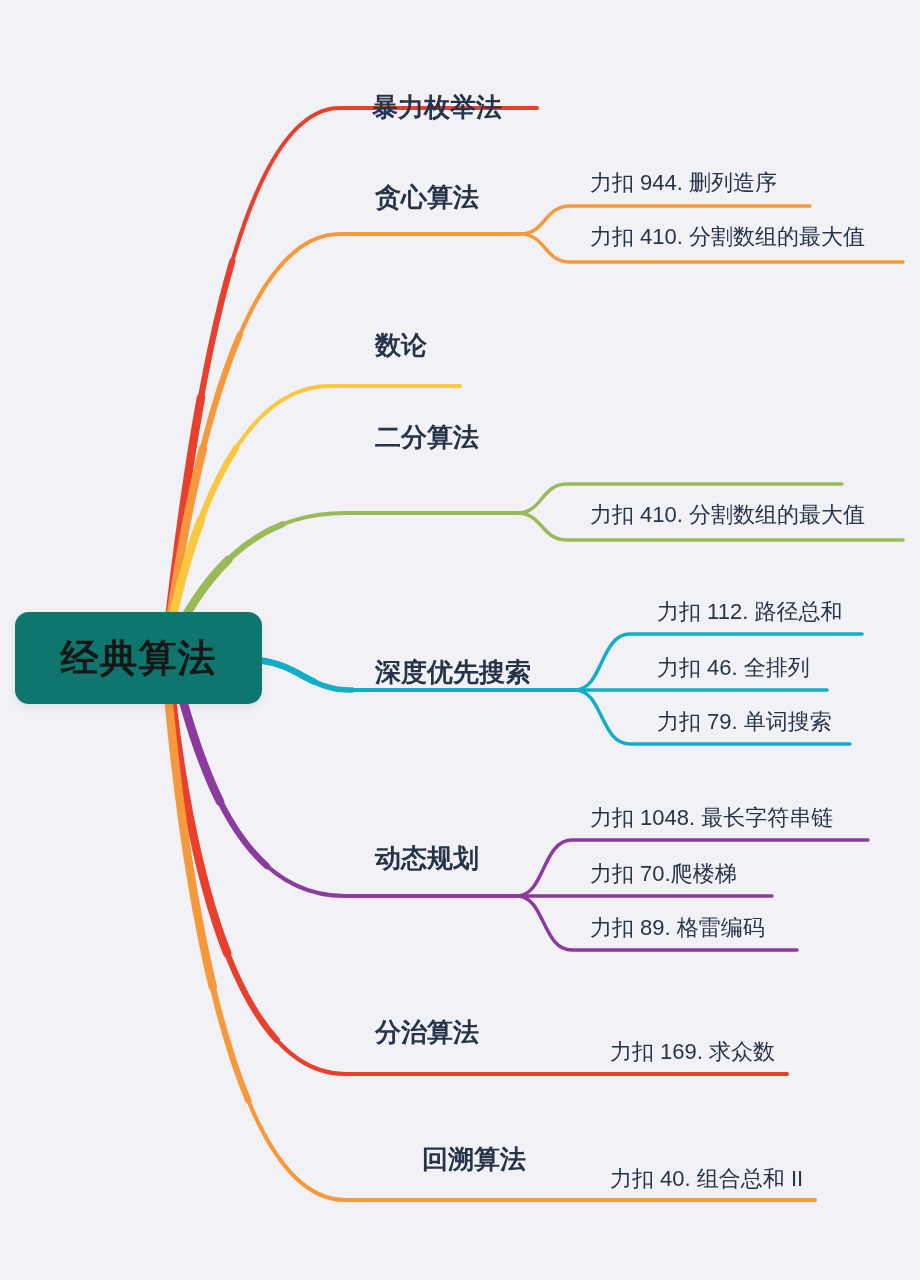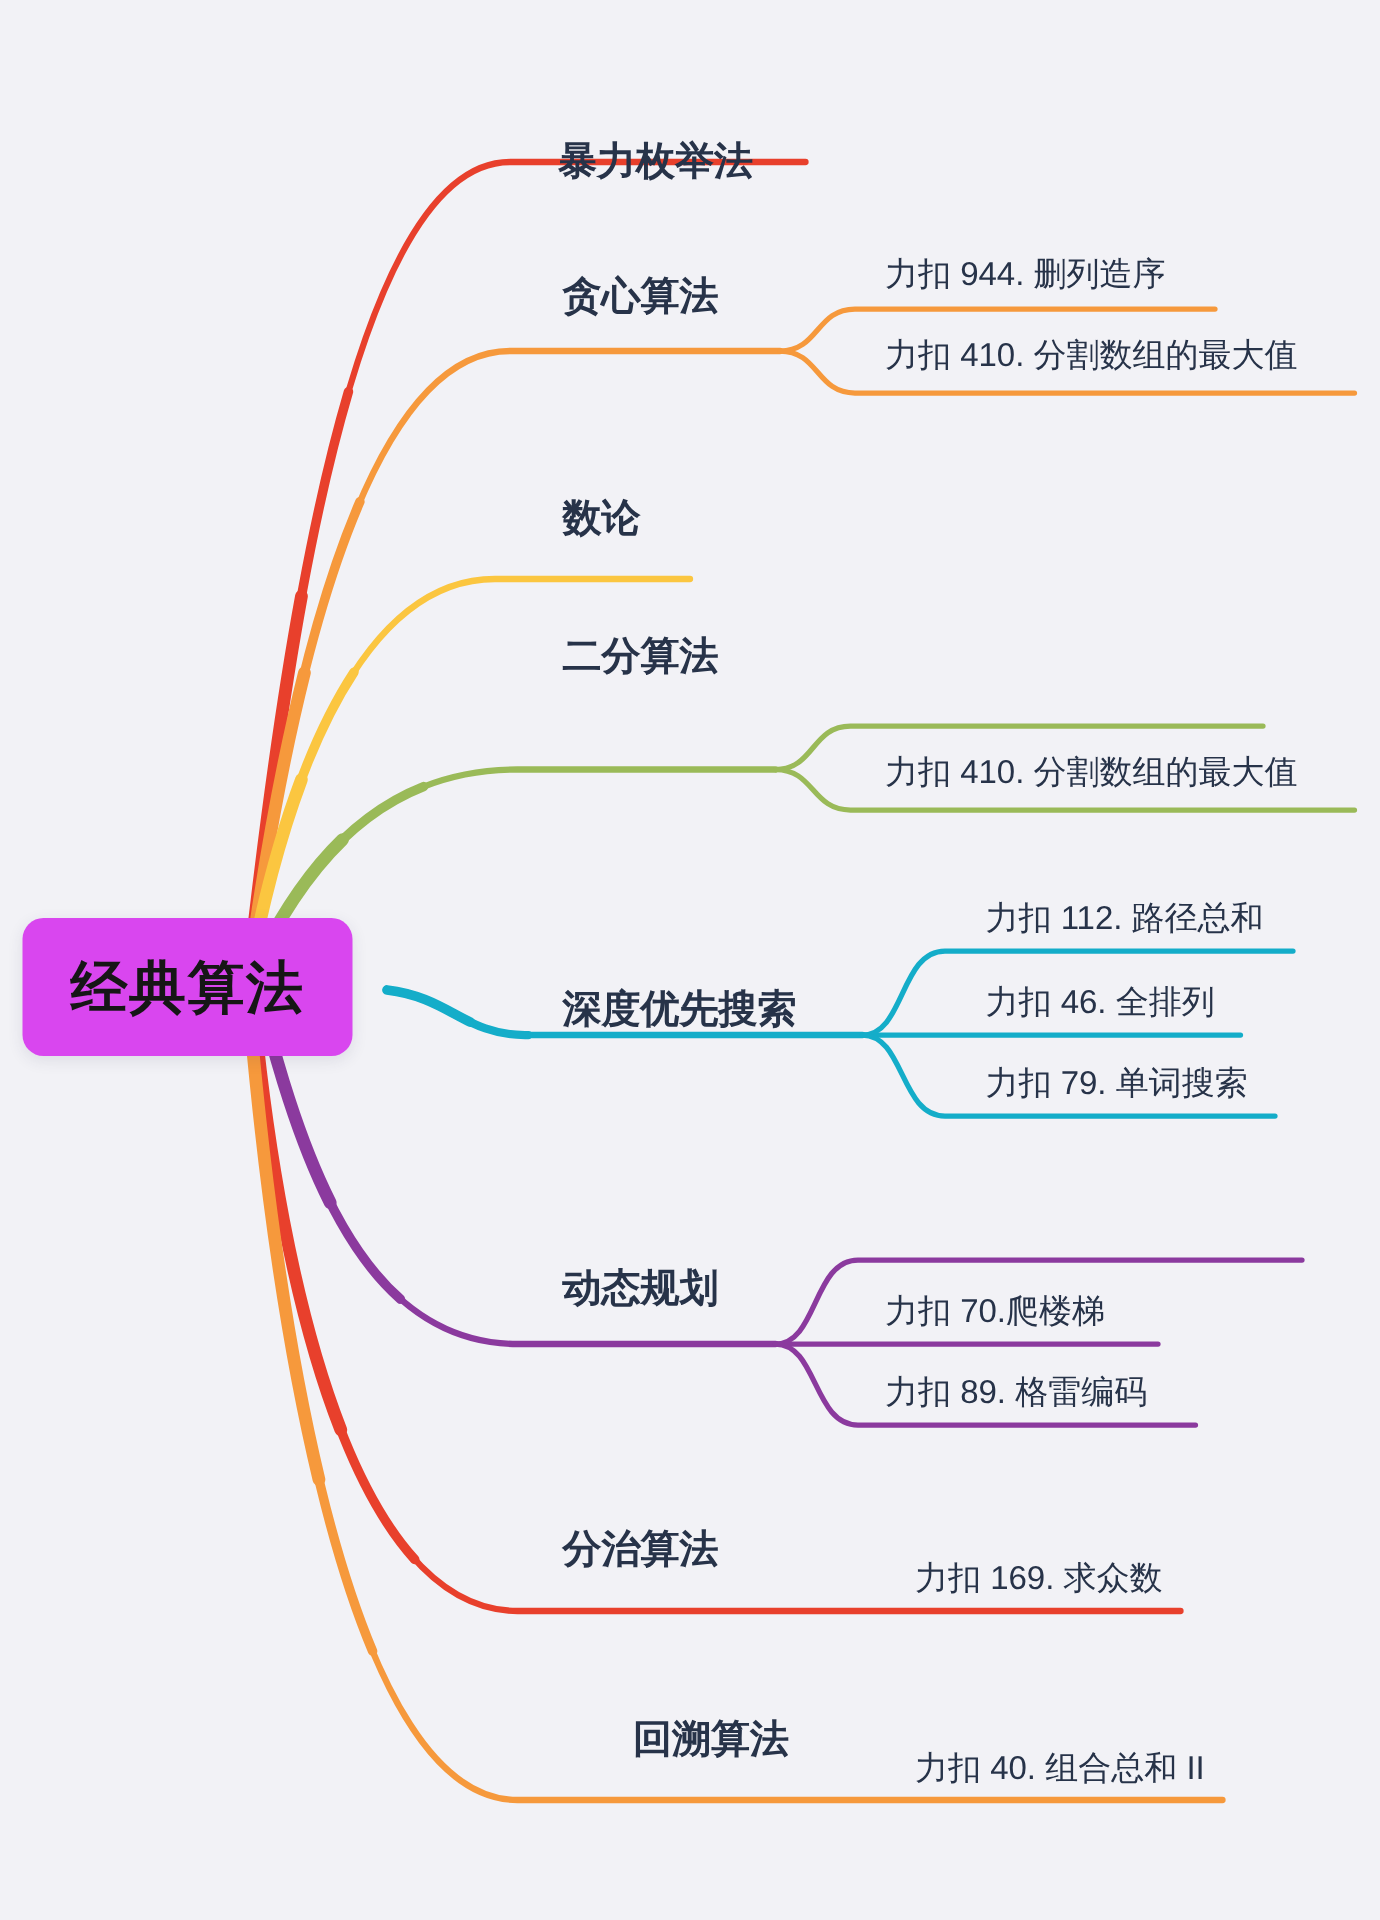--- a/index.html
+++ b/index.html
@@ -15,22 +15,22 @@
   .label{
     position:absolute;
     color:#273349;
     white-space:nowrap;
     line-height:1.15;
     cursor:default;
   }
   .branch-label{font-size:26px;font-weight:700;}
   .child-label{font-size:22px;font-weight:400;}
   .root-node{
-    position:absolute;left:15px;top:612px;width:220px;height:92px;
-    background:#d946ef;border-radius:14px;
+    position:absolute;left:15px;top:612px;width:247px;height:92px;
+    background:#0f766e;border-radius:14px;
     box-shadow:0 3px 10px rgba(50,50,90,0.10);
     display:flex;align-items:center;justify-content:center;
   }
   .root-title{
     font-size:38px;font-weight:700;color:#161616;letter-spacing:1px;
     white-space:nowrap;
   }
 </style>
 </head>
 <body style="background: rgb(242, 242, 246);">
@@ -110,18 +110,19 @@
   <div class="label branch-label" style="left:375px;top:844px;">动态规划</div>
   <div class="label branch-label" style="left:375px;top:1018px;">分治算法</div>
   <div class="label branch-label" style="left:375px;top:1145px;margin-left:47px;">回溯算法</div>
 
   <div class="label child-label" style="left:590px;top:170px;">力扣 944. 删列造序</div>
   <div class="label child-label" style="left:590px;top:224px;">力扣 410. 分割数组的最大值</div>
   <div class="label child-label" style="left:590px;top:502px;">力扣 410. 分割数组的最大值</div>
   <div class="label child-label" style="left:657px;top:599px;">力扣 112. 路径总和</div>
   <div class="label child-label" style="left:657px;top:655px;">力扣 46. 全排列</div>
   <div class="label child-label" style="left:657px;top:709px;">力扣 79. 单词搜索</div>
+  <div class="label child-label" style="left:590px;top:805px;">力扣 1048. 最长字符串链</div>
   <div class="label child-label" style="left:590px;top:861px;">力扣 70.爬楼梯</div>
   <div class="label child-label" style="left:590px;top:915px;">力扣 89. 格雷编码</div>
   <div class="label child-label" style="left:610px;top:1039px;">力扣 169. 求众数</div>
   <div class="label child-label" style="left:610px;top:1166px;">力扣 40. 组合总和 II</div>
 
 </div>
 
 </body></html>

